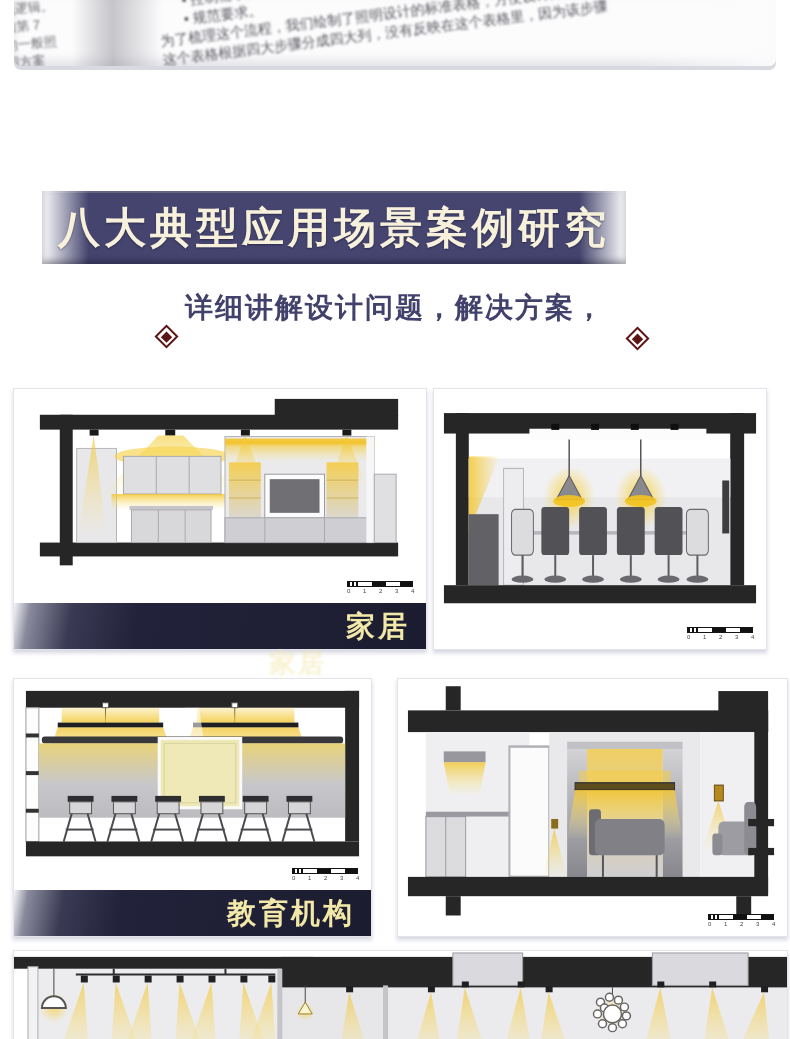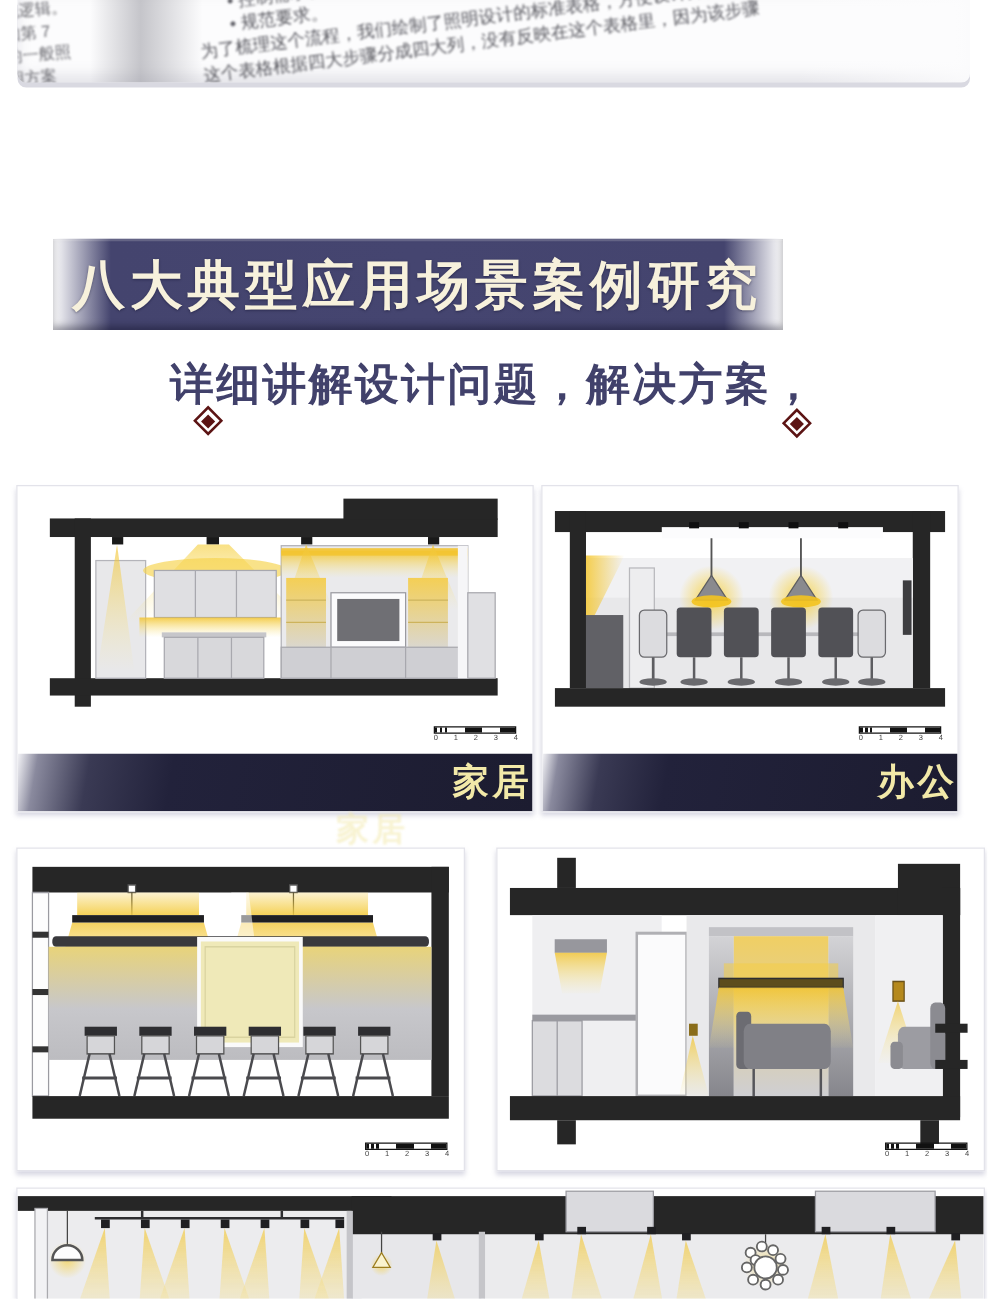--- a/index.html
+++ b/index.html
@@ -22,36 +22,36 @@
 
   
   .banner{position:absolute;left:42px;top:191px;width:584px;height:73px;text-align:center;
      background:linear-gradient(90deg,rgba(68,68,110,0) 0%,#44446e 8%,#454570 50%,#44446e 92%,rgba(68,68,110,0) 100%);
      box-shadow:inset 0 2px 0 rgba(255,255,255,.18), inset 0 -3px 6px rgba(0,0,20,.35);}
   .banner-title{line-height:73px;font-size:42px;font-weight:bold;color:#f7f1dc;letter-spacing:4px;
      text-shadow:0 1px 2px rgba(0,0,30,.4);}
 
   
   .subtitle{position:absolute;left:0;top:289px;width:790px;text-align:center;color:#41416b;
-     font-size:35px;font-weight:bold;line-height:38px;letter-spacing:2px;
+     font-size:28px;font-weight:bold;line-height:38px;letter-spacing:2px;
      text-shadow:0 0 2px rgba(255,255,255,.9);}
   .diamond{position:absolute;width:13px;height:13px;border:2px solid #5c1414;background:#fff;
      transform:rotate(45deg);}
   .diamond::after{content:"";position:absolute;left:2.5px;top:2.5px;right:2.5px;bottom:2.5px;background:#5c1414;}
   .diamond.dl{left:158px;top:328px;}
   .diamond.dr{left:629px;top:330px;}
 
   
   .card{position:absolute;background:#ffffff;border:1px solid #e3e3ea;box-sizing:border-box;
      box-shadow:0 3px 4px rgba(165,165,190,.45);display:flex;flex-direction:column;overflow:hidden;}
   .diagram{position:relative;flex:1;}
   .diagram svg{position:absolute;left:0;top:0;width:100%;height:100%;}
   .label-bar{height:46px;flex:0 0 46px;text-align:right;
      background:linear-gradient(100deg,#f4f4f7 0%,#8a8a9e 4%,#3a3a54 14%,#22223b 30%,#1c1c30 100%);}
-  .card-label{line-height:46px;font-size:29px;font-weight:bold;color:#f2e9a8;letter-spacing:3px;}
+  .card-label{line-height:46px;font-size:29px;font-weight:bold;color:#f2e9a8;letter-spacing:3px;padding-right:16px;}
   #card-home{left:13px;top:388px;width:414px;height:262px;}
   #card-office{left:433px;top:388px;width:334px;height:262px;}
   #card-education{left:13px;top:678px;width:359px;height:259px;}
   #card-medical{left:397px;top:678px;width:391px;height:259px;}
   #card-retail{left:13px;top:950px;width:775px;height:120px;}
 
   
   .scalebar{position:absolute;right:13px;bottom:8px;width:66px;}
   .sb-bar{height:4px;border:1px solid #141414;
      background:linear-gradient(90deg,#111 0 2px,#fff 2px 4px,#111 4px 6px,#fff 6px 8px,#111 8px 10px,
@@ -219,23 +219,20 @@
         </g>
         <rect x="35" y="104" width="30" height="59" fill="#616166"></rect>
         <rect x="290" y="76" width="7" height="44" fill="#3d3d40"></rect>
         <rect x="10" y="163" width="314" height="15" fill="#262626"></rect>
       </svg>
       <div class="scalebar">
         <div class="sb-bar"></div>
         <div class="sb-nums">0 1 2 3 4 5</div>
       </div>
     </div>
-    <div class="label-bar">
-      <span class="card-label">办公</span>
-    </div>
   </div>
 
   <div class="ghost-label">家居</div>
 
   <div class="card" id="card-education">
     <div class="diagram">
       <svg viewBox="0 0 359 213" preserveAspectRatio="none">
         <defs>
           <linearGradient id="eg" x1="0" y1="0" x2="0" y2="1">
             <stop offset="0" stop-color="#f2c430" stop-opacity=".9"></stop>
@@ -315,20 +312,23 @@
               <line x1="18" y1="136" x2="26" y2="164" stroke="#4a4a4e" stroke-width="2"></line>
               <line x1="-4" y1="152" x2="24" y2="152" stroke="#4a4a4e" stroke-width="2"></line>
             </g>
         </g>
         <rect x="12" y="164" width="335" height="15" fill="#262626"></rect>
       </svg>
       <div class="scalebar">
         <div class="sb-bar"></div>
         <div class="sb-nums">0 1 2 3 4 5</div>
       </div>
+    </div>
+    <div class="label-bar">
+      <span class="card-label">教育机构</span>
     </div>
   </div>
 
   <div class="card" id="card-medical">
     <div class="diagram">
       <svg viewBox="0 0 391 213" preserveAspectRatio="none">
         <defs>
           <linearGradient id="mg" x1="0" y1="0" x2="0" y2="1">
             <stop offset="0" stop-color="#f2c430" stop-opacity=".95"></stop>
               <stop offset="1" stop-color="#f9e88f" stop-opacity=".05"></stop>

